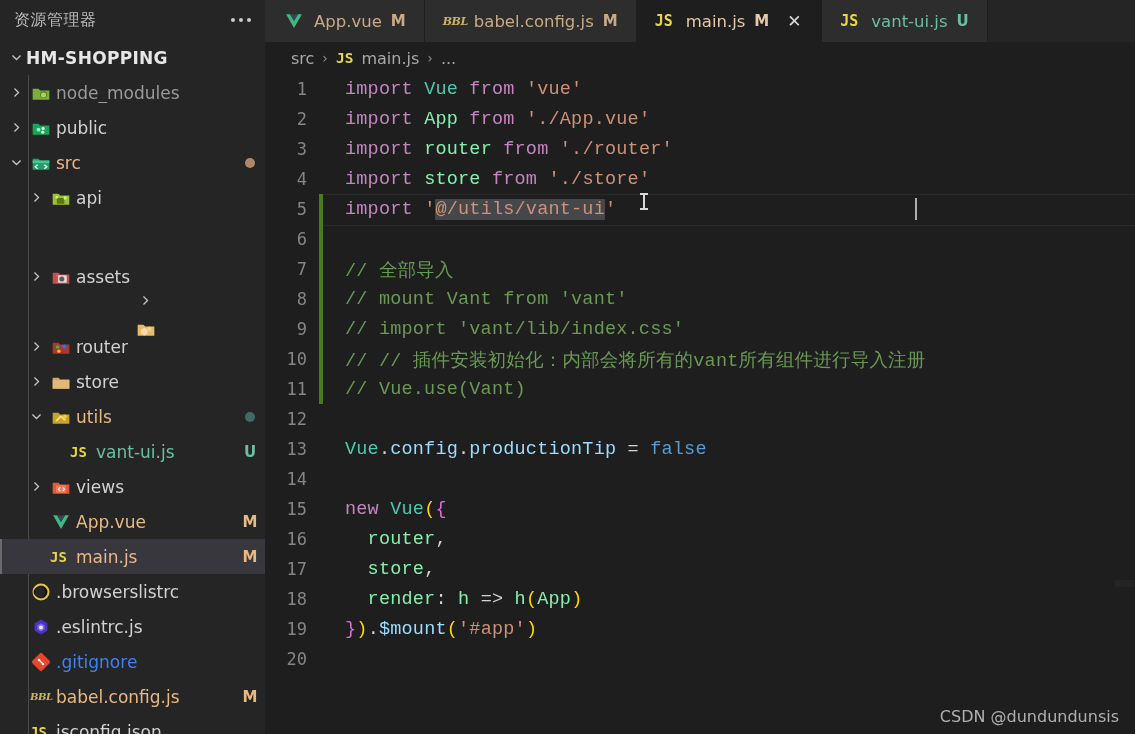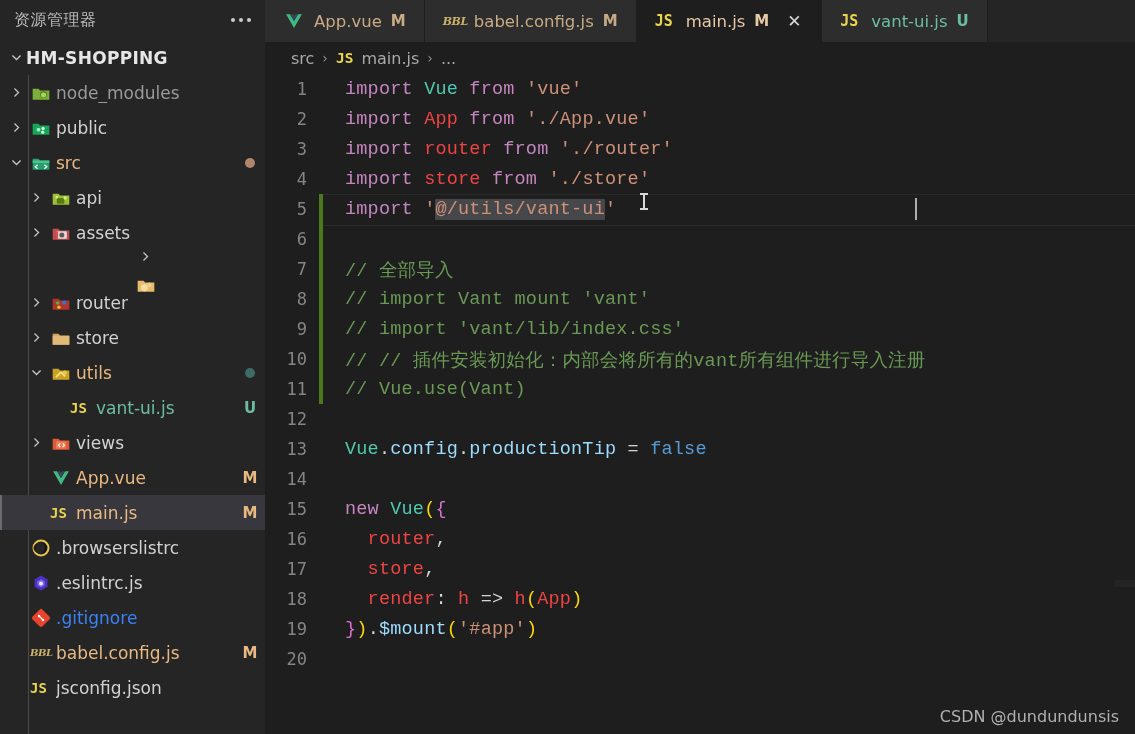--- a/index.html
+++ b/index.html
@@ -151,21 +151,21 @@
   }
   .cursorline::after {
     content: ""; position: absolute; left: 58px; right: 0; top: 0;
     height: 30px; border-top: 1px solid #2a2a2a; border-bottom: 1px solid #2a2a2a;
     pointer-events: none;
   }
   .sel { background: #46474a; border-radius: 1px; }
 
   
   .t-kw   { color: #c586c0; }
-  .t-var  { color: #ef4444; text-align: right; }
+  .t-var  { color: #86efac; text-align: right; }
   .t-str  { color: #ce9178; }
   .t-com  { color: #6a9955; }
   .t-cls  { color: #4ec9b0; }
   .t-prop { color: #9cdcfe; }
   .t-num  { color: #569cd6; }
   .t-op   { color: #d4d4d4; }
   .t-bkt1 { color: #ffd700; }
   .t-bkt2 { color: #da70d6; }
 
   .ghost-hl {
@@ -281,21 +281,21 @@
             <svg class="fico" width="20" height="20" viewBox="0 0 24 24">
               <path d="M2 7 h7 l2 2 h11 v11 H2 Z" fill="#9bbf35"></path>
               <rect x="7" y="12" width="9" height="7" rx="1.2" fill="#5a7a10"></rect>
               <circle cx="17" cy="12" r="2" fill="#d6ec84"></circle>
               <circle cx="7" cy="11" r="1.6" fill="#d6ec84"></circle>
             </svg>
           </span>
           <span class="label" style="color:#d2d2d2">api</span>
           <span class="badge" style="color:#e8b981"></span>
         </div>
-        <div class="row" style="padding-left: 26px;">
+        <div class="row" style="padding-left: 26px; margin-top: 44px;">
           <span class="chev">
             <svg width="13" height="13" viewBox="0 0 16 16">
               <path d="M5.5 3 L10.5 8 L5.5 13" stroke="#c5c5c5" stroke-width="1.6" fill="none"></path>
             </svg>
           </span>
           <span class="ico">
             <svg class="fico" width="20" height="20" viewBox="0 0 24 24">
               <path d="M2 7 h7 l2 2 h11 v11 H2 Z" fill="#c0504d"></path>
               <rect x="6" y="10" width="13" height="9" rx="1" fill="#e8e8e8" opacity=".9"></rect>
               <circle cx="13" cy="14.5" r="3" fill="#5a5a5a"></circle>
@@ -549,21 +549,21 @@
           <span class="codetext"></span>
         </div>
         <div class="code-line">
           <span class="gutter">7</span>
           <span class="diffbar mod"></span>
           <span class="codetext"><span class="t-com">// 全部导入</span></span>
         </div>
         <div class="code-line">
           <span class="gutter">8</span>
           <span class="diffbar mod"></span>
-          <span class="codetext"><span class="t-com">// import Vant mount 'vant'</span></span>
+          <span class="codetext"><span class="t-com">// mount Vant from 'vant'</span></span>
         </div>
         <div class="code-line">
           <span class="gutter">9</span>
           <span class="diffbar mod"></span>
           <span class="codetext"><span class="t-com">// import 'vant/lib/index.css'</span></span>
         </div>
         <div class="code-line">
           <span class="gutter">10</span>
           <span class="diffbar mod"></span>
           <span class="codetext"><span class="t-com">// // 插件安装初始化：内部会将所有的vant所有组件进行导入注册</span></span>

